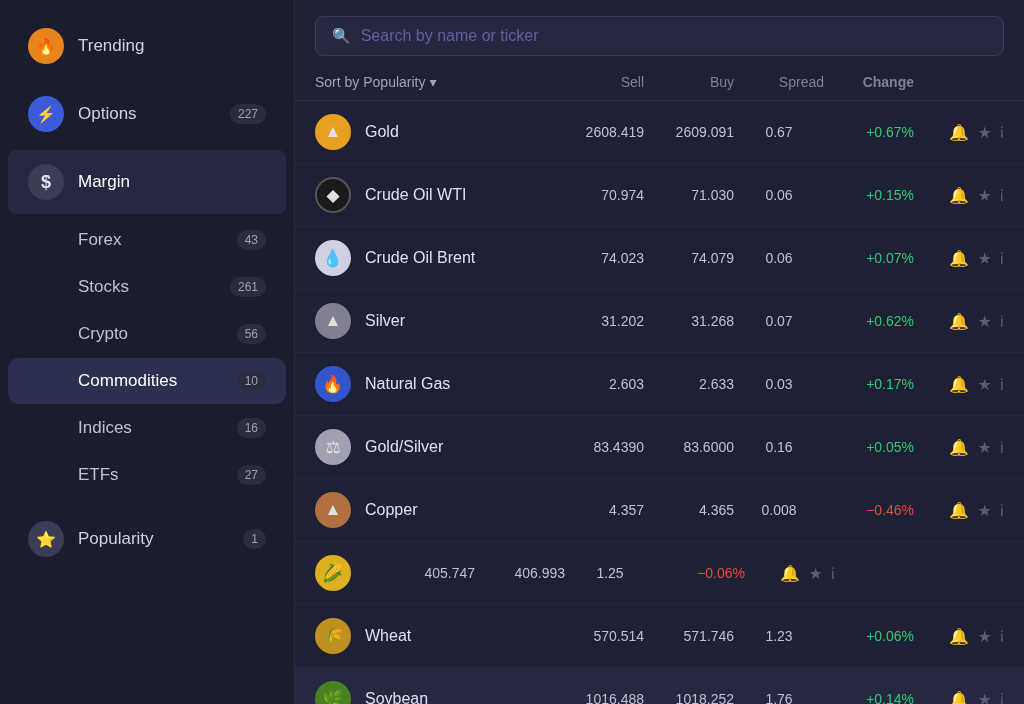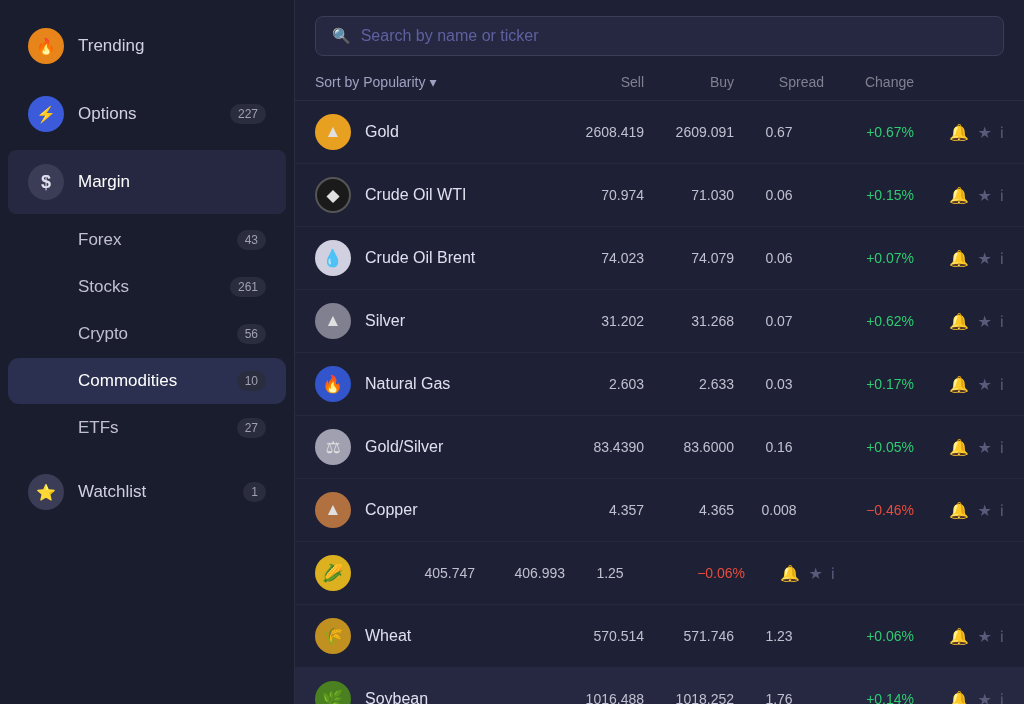--- a/index.html
+++ b/index.html
@@ -132,21 +132,21 @@
       font-size: 14px;
       cursor: pointer;
       display: flex;
       align-items: center;
       gap: 4px;
       flex: 1;
     }
     .col-sell { width: 110px; text-align: right; color: #808090; font-size: 14px; }
     .col-buy { width: 90px; text-align: right; color: #808090; font-size: 14px; }
     .col-spread { width: 90px; text-align: right; color: #808090; font-size: 14px; }
-    .col-change { width: 90px; text-align: right; color: #808090; font-size: 14px; }
+    .col-change { width: 90px; text-align: right; color: #808090; font-size: 14px; font-weight: bold; }
     .col-actions { width: 90px; }
 
     .table-body { overflow-y: auto; flex: 1; }
 
     .table-row {
       display: flex;
       align-items: center;
       padding: 13px 20px;
       border-bottom: 1px solid #252840;
       cursor: pointer;
@@ -225,28 +225,32 @@
     </div>
     <div class="sub-item">
       <span class="sub-item-label">Crypto</span>
       <span class="badge">56</span>
     </div>
     <div class="sub-item active">
       <span class="sub-item-label">Commodities</span>
       <span class="badge">10</span>
     </div>
     <div class="sub-item">
+      <span class="sub-item-label">Indices</span>
+      <span class="badge">16</span>
+    </div>
+    <div class="sub-item">
       <span class="sub-item-label">ETFs</span>
       <span class="badge">27</span>
     </div>
   </div>
 
   <div class="sidebar-item" style="margin-top:8px;">
     <div class="sidebar-icon" style="background:#3a3d55;">⭐</div>
-    <span class="sidebar-label">Watchlist</span>
+    <span class="sidebar-label">Popularity</span>
     <span class="badge">1</span>
   </div>
 </div>
 
 <div class="main">
 
   <div class="search-bar">
     <div class="search-wrapper">
       <span class="search-icon-wrap">🔍</span>
       <input class="search-input" type="text" placeholder="Search by name or ticker" style="">

